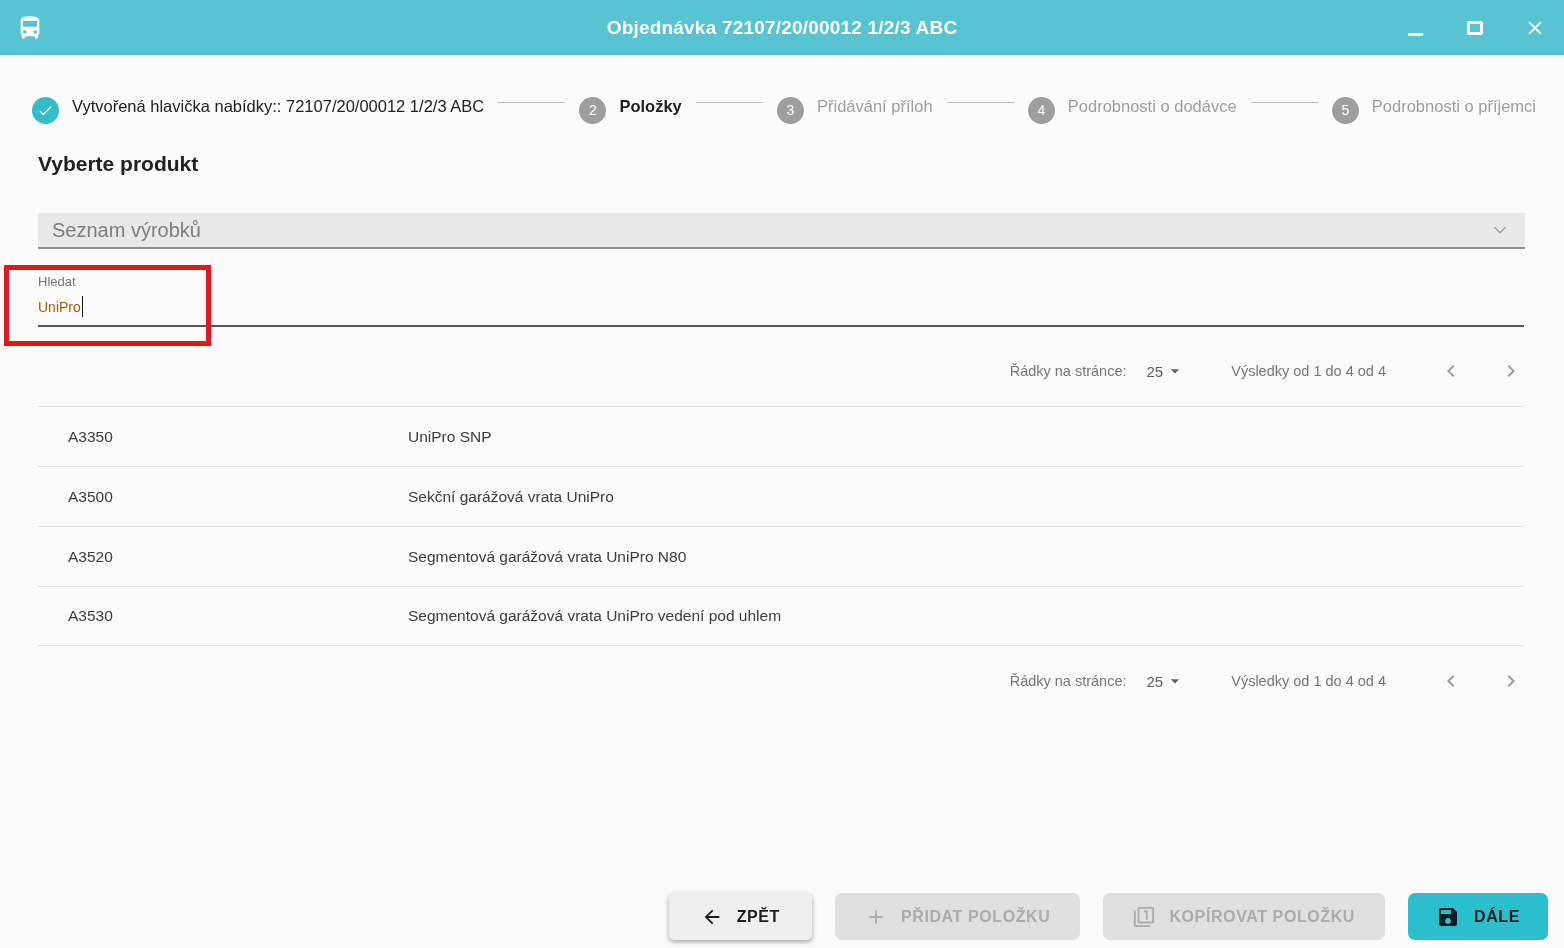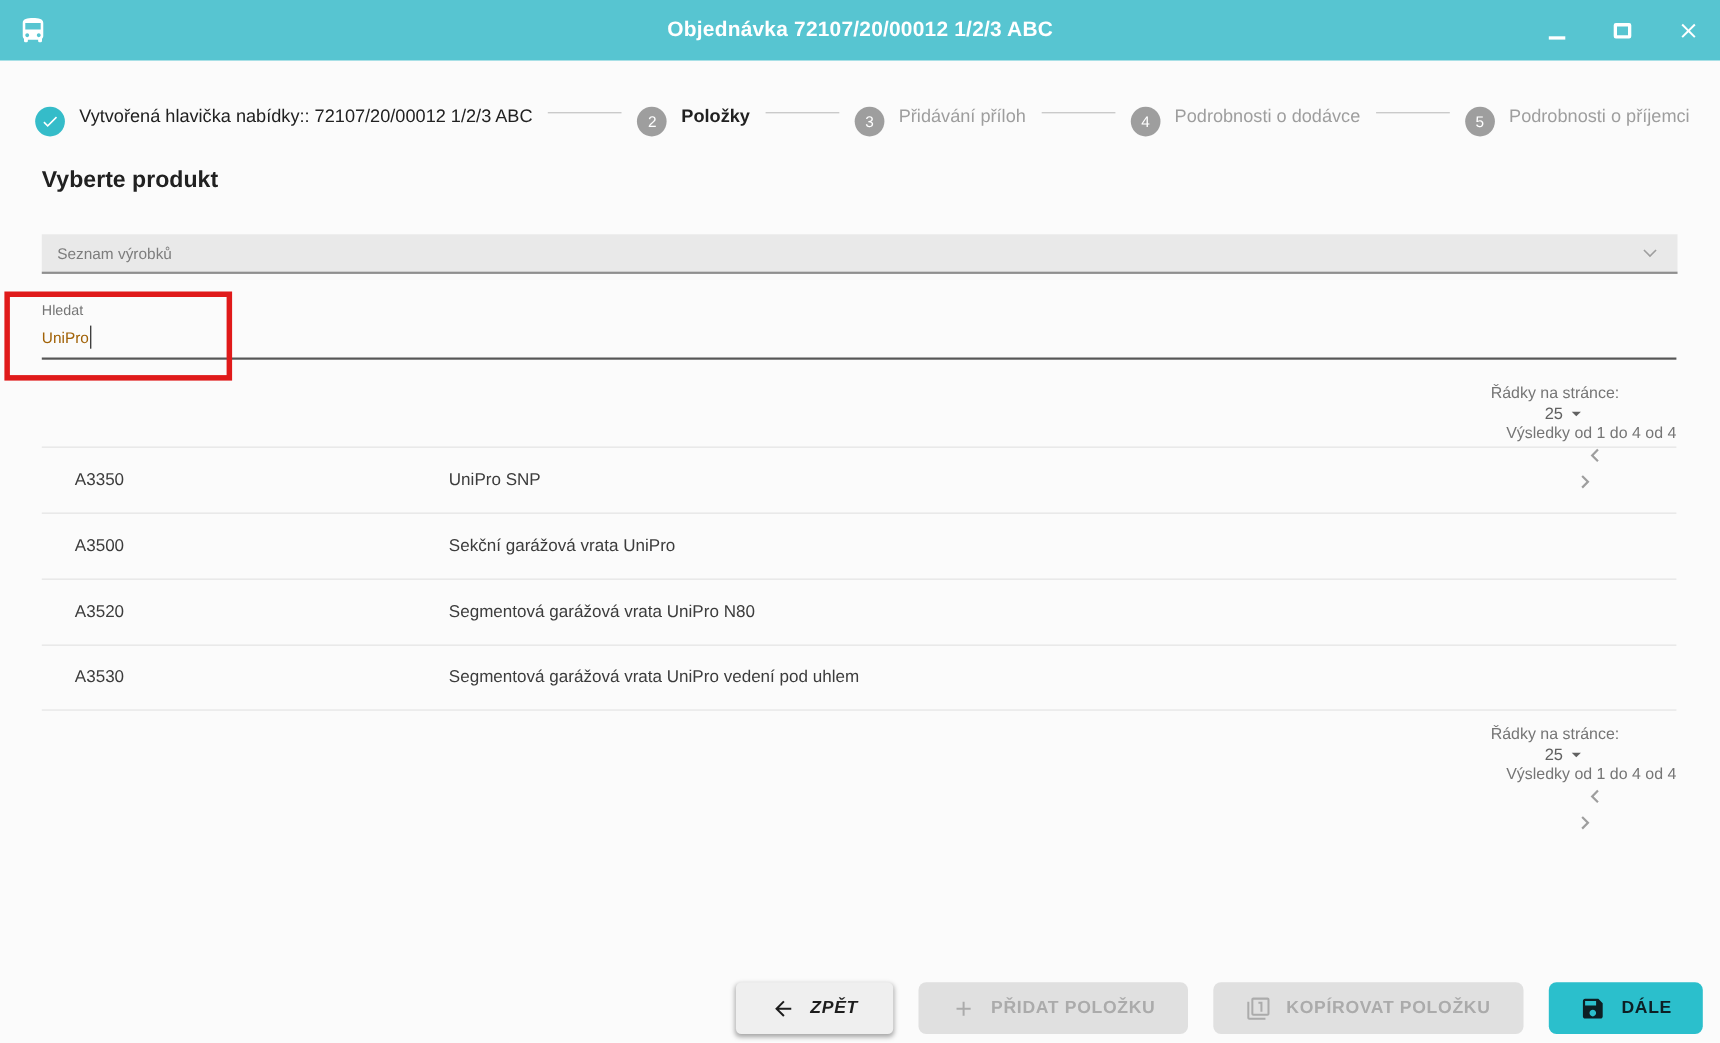--- a/index.html
+++ b/index.html
@@ -23,33 +23,33 @@
   .step-circle.pending{background:#9e9e9e;}
   .step-label{margin-left:13px;font-size:16.5px;color:#9e9e9e;}
   .step-label.done{color:#212121;}
   .step-label.active{color:#212121;font-weight:700;}
   .step-connector{flex:1 1 auto;height:1px;background:#bdbdbd;margin:0 14px;min-width:30px;}
 
   
   .heading{position:absolute;left:38px;top:152px;font-size:21px;font-weight:600;color:#212121;}
 
   .product-select{position:absolute;left:38px;right:39px;top:213px;height:36px;background:#e9e9e9;border-bottom:2px solid #8f8f8f;display:flex;align-items:center;padding:0 14px;cursor:pointer;}
-  .product-select .value{color:#7d7d7d;font-size:14px;}
+  .product-select .value{color:#7d7d7d;font-size:20px;}
   .product-select .chev{margin-left:auto;width:22px;height:22px;color:#9e9e9e;}
 
   .search-field{position:absolute;left:38px;right:40px;top:274px;border-bottom:2px solid #565656;padding-bottom:8px;}
   .search-label{font-size:13px;color:#757575;display:block;}
   .search-value-row{margin-top:7px;display:flex;align-items:center;}
   .search-value{font-size:14px;color:#a16207;}
   .caret{display:inline-block;width:1.5px;height:21px;background:#111;margin-left:1px;}
 
   .annotation-box{position:absolute;left:4px;top:265px;width:207px;height:81px;border:5px solid #e01a1a;z-index:5;pointer-events:none;}
 
   
-  .pagination{position:absolute;right:40px;display:flex;align-items:center;height:42px;color:#757575;font-size:14.5px;flex-direction:column;}
+  .pagination{position:absolute;right:40px;display:flex;align-items:center;height:42px;color:#757575;font-size:14.5px;}
   .pagination.top{top:350px;}
   .pagination.bottom{top:660px;}
   .rpp-label{margin-right:20px;}
   .rpp-select{display:flex;align-items:center;cursor:pointer;color:#616161;justify-content:center;}
   .rpp-value{font-size:15px;color:#616161;}
   .rpp-select svg{margin-left:2px;}
   .results-label{margin-left:46px;}
   .page-chev{width:26px;height:26px;display:flex;align-items:center;justify-content:center;cursor:pointer;color:#9e9e9e;}
   .page-chev.prev{margin-left:52px;}
   .page-chev.next{margin-left:34px;}
@@ -58,21 +58,21 @@
   .table{position:absolute;left:38px;right:40px;top:406px;}
   .trow{display:flex;align-items:center;height:60px;border-top:1px solid #e2e2e2;cursor:pointer;font-size:15.5px;color:#3c3c3c;}
   .trow:last-child{border-bottom:1px solid #e2e2e2;}
   .tcell-code{width:370px;padding-left:30px;flex:0 0 auto;}
   .tcell-name{flex:1 1 auto;}
 
   
   .footer{position:absolute;left:0;right:16px;top:893px;display:flex;justify-content:flex-end;align-items:center;gap:23px;}
   .btn{height:47px;display:flex;align-items:center;justify-content:center;border:none;border-radius:7px;font-size:16px;font-weight:600;letter-spacing:.6px;cursor:pointer;padding:0 30px;}
   .btn svg{margin-right:14px;flex:0 0 auto;}
-  .btn-back{background:#efefef;color:#1d1d1d;border-radius:5px;box-shadow:0 2px 5px rgba(0,0,0,.35);padding:0 32px;font-style:italic;}
+  .btn-back{background:#efefef;color:#1d1d1d;border-radius:5px;box-shadow:0 2px 5px rgba(0,0,0,.35);padding:0 32px;}
   .btn-disabled{background:#e0e0e0;color:#ababab;cursor:default;}
   .btn-next{background:#2bbfcc;color:#0d1f24;padding:0 28px;text-align:center;}
 </style>
 </head>
 <body>
 
 <div id="window">
 
   <div class="titlebar">
     <span class="app-icon">

